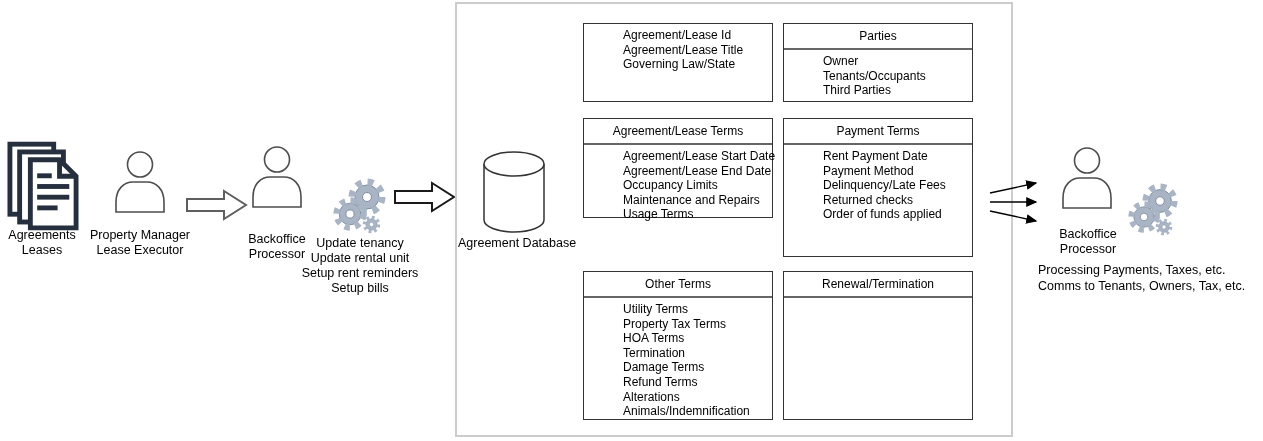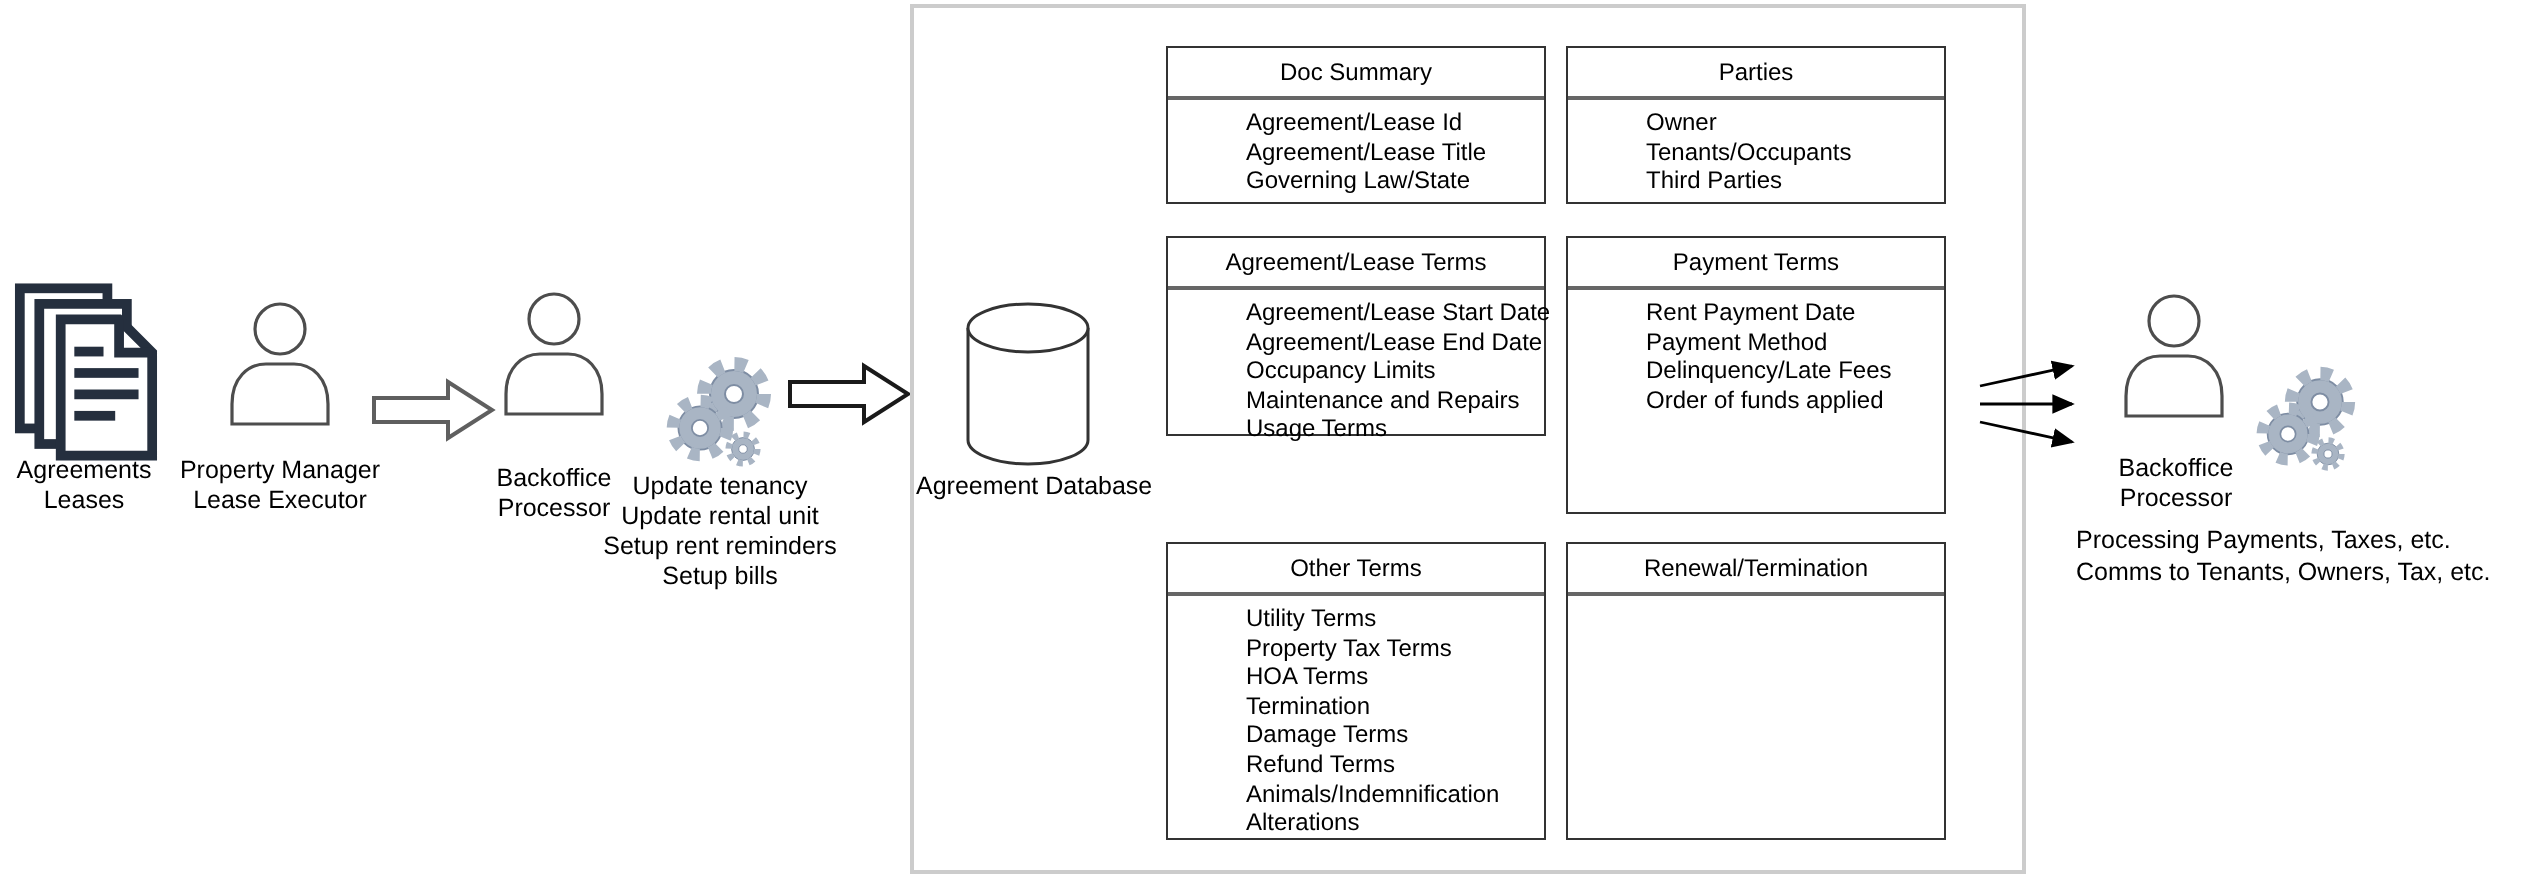--- a/index.html
+++ b/index.html
@@ -121,21 +121,20 @@
 
   <div class="big-box"></div>
 
   <svg class="abs" style="left:483px;top:151px" width="62" height="82" viewBox="0 0 62 82">
     <path d="M1,13 v56 a30,12 0 0 0 60,0 v-56" fill="#ffffff" stroke="#333333" stroke-width="1.5"></path>
     <ellipse cx="31" cy="13" rx="30" ry="12" fill="#ffffff" stroke="#333333" stroke-width="1.5"></ellipse>
   </svg>
   <div class="lbl" style="left:458px;top:236px;width:116px">Agreement Database</div>
 
   <div class="dtable" style="left:583px;top:23px;width:190px;height:79px">
-    <div class="dtable-header">Doc Summary</div>
     <div class="dtable-body">
         <div class="trow">Agreement/Lease Id</div>
         <div class="trow">Agreement/Lease Title</div>
         <div class="trow">Governing Law/State</div>
       </div>
   </div>
 
   <div class="dtable" style="left:783px;top:23px;width:190px;height:79px">
     <div class="dtable-header">Parties</div>
     <div class="dtable-body">
@@ -155,35 +154,36 @@
         <div class="trow">Usage Terms</div>
       </div>
   </div>
 
   <div class="dtable" style="left:783px;top:118px;width:190px;height:139px">
     <div class="dtable-header">Payment Terms</div>
     <div class="dtable-body">
         <div class="trow">Rent Payment Date</div>
         <div class="trow">Payment Method</div>
         <div class="trow">Delinquency/Late Fees</div>
+        <div class="trow">Returned checks</div>
         <div class="trow">Order of funds applied</div>
       </div>
   </div>
 
   <div class="dtable" style="left:583px;top:271px;width:190px;height:149px">
     <div class="dtable-header">Other Terms</div>
     <div class="dtable-body">
         <div class="trow">Utility Terms</div>
         <div class="trow">Property Tax Terms</div>
         <div class="trow">HOA Terms</div>
         <div class="trow">Termination</div>
         <div class="trow">Damage Terms</div>
         <div class="trow">Refund Terms</div>
+        <div class="trow">Alterations</div>
         <div class="trow">Animals/Indemnification</div>
-        <div class="trow">Alterations</div>
       </div>
   </div>
 
   <div class="dtable" style="left:783px;top:271px;width:190px;height:149px">
     <div class="dtable-header">Renewal/Termination</div>
   </div>
 
   <svg class="abs" style="left:986px;top:172px" width="62" height="56" viewBox="0 0 62 56">
     <g stroke="#000000" stroke-width="1.4" fill="none">
       <path d="M4,21 L50,11" marker-end="url(#ah)"></path>

